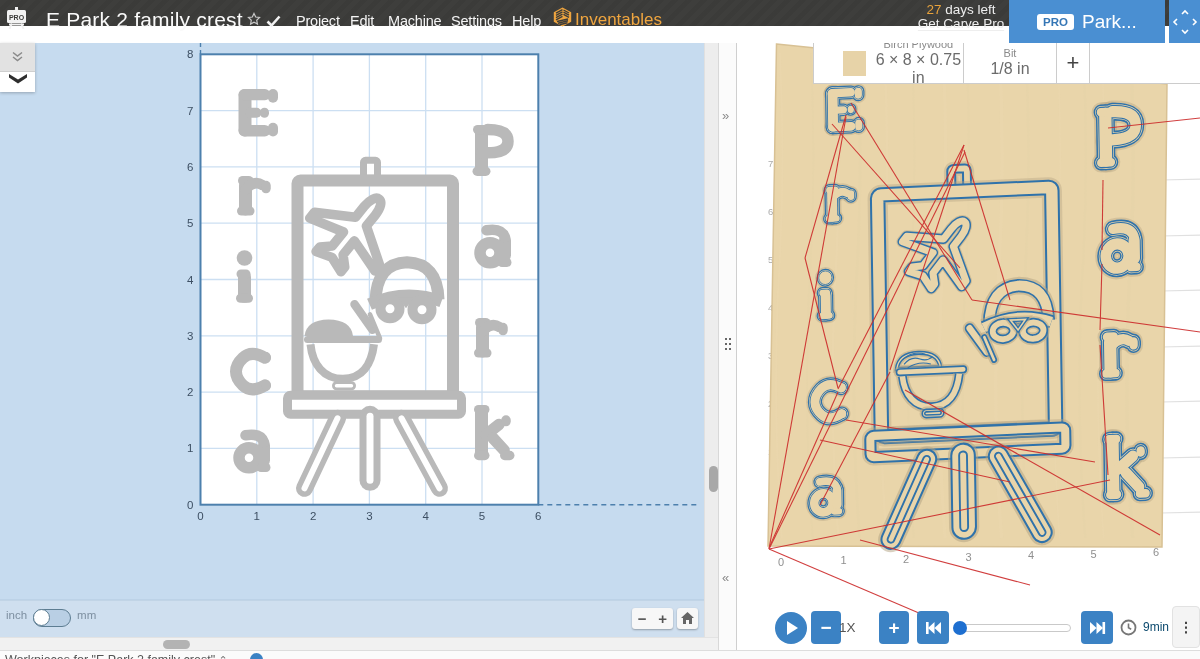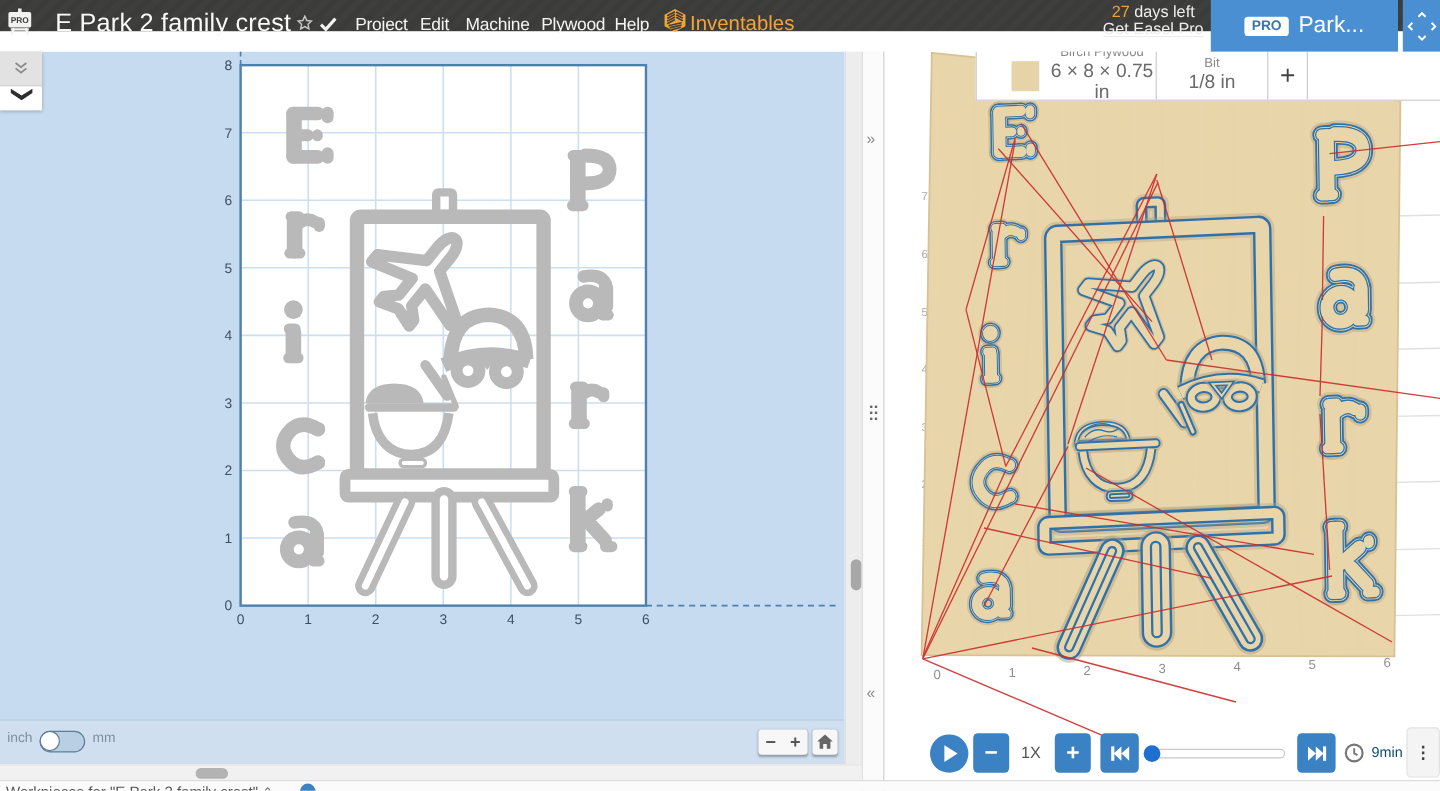--- a/index.html
+++ b/index.html
@@ -48,21 +48,21 @@
 .rc4{flex:1;font-size:15px;color:#333;border-right:none}
 .playbar{position:absolute;left:0;top:0;width:463px;height:616px;pointer-events:none}
 .pb{position:absolute;background:#3b82c4;border-radius:4px;display:flex;align-items:center;justify-content:center}
 .play{left:38px;top:569px;width:32px;height:32px;border-radius:50%}
 .tri{width:0;height:0;border-left:11px solid #fff;border-top:7px solid transparent;border-bottom:7px solid transparent;margin-left:3px}
 .bminus{left:74px;top:568px;width:30px;height:33px}
 .bplus{left:142px;top:568px;width:30px;height:33px}
 .bsb{left:180px;top:568px;width:32px;height:33px}
 .bsf{left:344px;top:568px;width:32px;height:33px}
 .pm{color:#fff;font-size:19px;font-weight:bold;line-height:1}
-.x1{position:absolute;left:102px;top:577px;width:40px;text-align:center;font-size:13.5px;color:#555}
+.x1{position:absolute;left:102px;top:577px;width:40px;font-size:13.5px;color:#555}
 .slider{position:absolute;left:217px;top:581px;width:117px;height:8px;border-radius:4px;background:#fff;border:1px solid #c9c9c9}
 .sknob{position:absolute;left:216px;top:578px;width:14px;height:14px;border-radius:50%;background:#1e6fd0}
 .clock{position:absolute;left:383px;top:576px}
 .mins{position:absolute;left:406px;top:577px;font-size:12px;color:#0c4a6e}
 .dotsb{position:absolute;left:435px;top:563px;width:28px;height:42px;background:#f4f4f4;border-radius:4px;border:1px solid #e2e2e2;display:flex;align-items:center;justify-content:center;color:#444;font-weight:bold;font-size:14px;letter-spacing:0}
 .hscroll{position:absolute;left:0;top:594px;width:718px;height:13px;background:#f1f1f1;border-top:1px solid #e3e3e3}
 .hthumb{position:absolute;left:163px;top:2px;width:27px;height:9px;border-radius:4.5px;background:#b3b3b3}
 .footer{position:absolute;left:0;top:607px;width:1200px;height:9px;background:#fbfbfb;border-top:1px solid #ddd;overflow:hidden}
 .footer .ftx{position:absolute;left:5px;top:2px;font-size:12.5px;font-weight:normal;color:#555}
 .fcirc{position:absolute;left:250px;top:2px;width:13px;height:13px;border-radius:50%;background:#3b82c4}
@@ -695,33 +695,33 @@
  <div class="tstar"><svg width="14" height="14" viewBox="0 0 24 24">
         <path d="M12 2.5l2.9 6.2 6.6.8-4.9 4.6 1.3 6.6L12 17.4l-5.9 3.3 1.3-6.6L2.5 9.5l6.6-.8z" fill="none" stroke="#c9c9c9" stroke-width="2"></path>
       </svg></div>
  <div class="tchk"><svg width="15" height="12" viewBox="0 0 15 12">
         <path d="M1.5 6.5 L5.5 10.5 L13.5 1.5" fill="none" stroke="#f2f2f2" stroke-width="2.6"></path>
       </svg></div>
  <div class="menu">
       <span class="m1">Project</span>
       <span class="m2">Edit</span>
       <span class="m3">Machine</span>
-      <span class="m4">Plywood</span>
+      <span class="m4">Settings</span>
       <span class="m5">Help</span>
     </div>
  <div class="inv"><svg width="19" height="20" viewBox="0 0 19 20">
         <path d="M9.5,0.5 L18.2,5.2 V14.8 L9.5,19.5 L0.8,14.8 V5.2 Z" fill="#efa53f"></path>
         <g stroke="#3c3c3a" stroke-width="1.4">
           <path d="M3,6.2 L9.5,2.7 M3,8.4 L9.5,4.9 M3,10.6 L9.5,7.1 M3,12.8 L9.5,9.3"></path>
           <path d="M10.5,3 L16,6 M10.5,5.2 L16,8.2 M10.5,7.4 L16,10.4"></path>
           <path d="M4,14.5 L15,12 M5,16.2 L15,13.8 M6.5,17.8 L14.5,15.7"></path>
         </g>
       </svg></div>
  <div class="invt">Inventables</div>
- <div class="days"><span class="o">27</span> days left<br><u>Get Easel Pro</u></div>
+ <div class="days"><span class="o">27</span> days left<br><u>Get Carve Pro</u></div>
  <div class="carve">
       <span class="probadge">PRO</span>
       <span class="carvetxt">Park...</span>
     </div>
  <div class="jog">
       <svg width="26" height="26" viewBox="0 0 26 26">
         <g stroke="#fff" stroke-width="1.6" fill="none">
           <path d="M10,5 L13,2 L16,5"></path>
           <path d="M10,21 L13,24 L16,21"></path>
           <path d="M5,10 L2,13 L5,16"></path>

